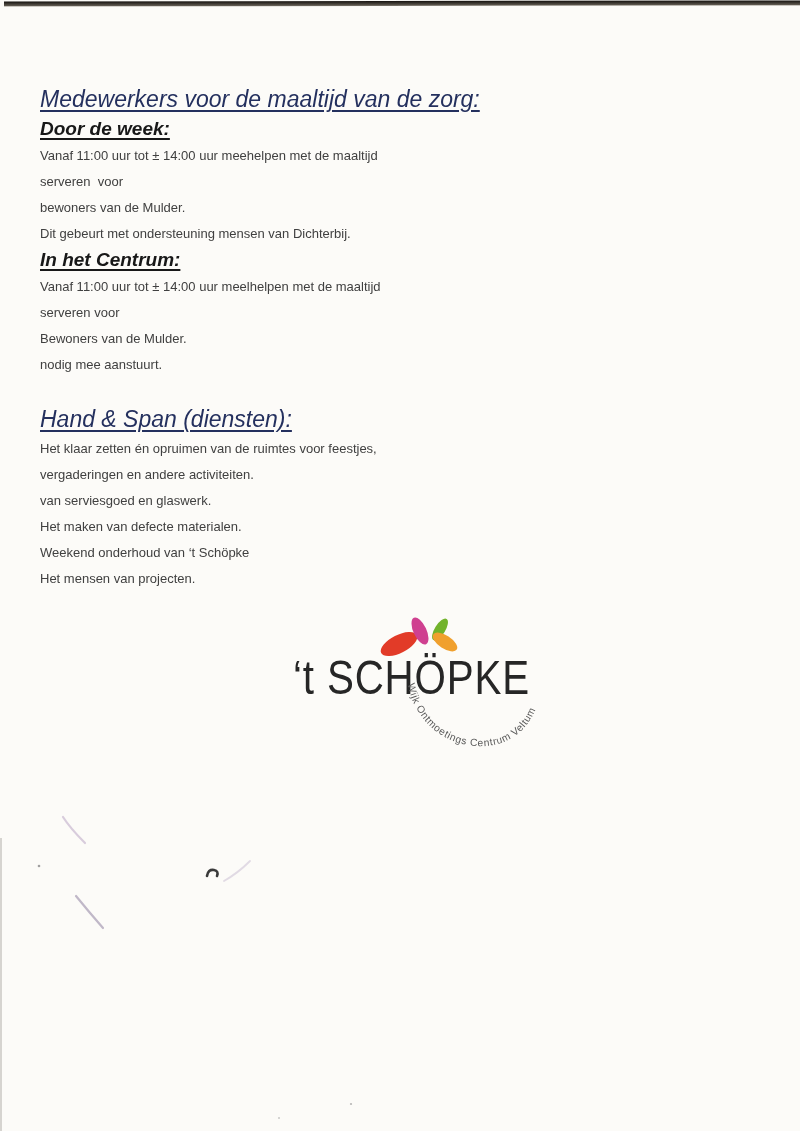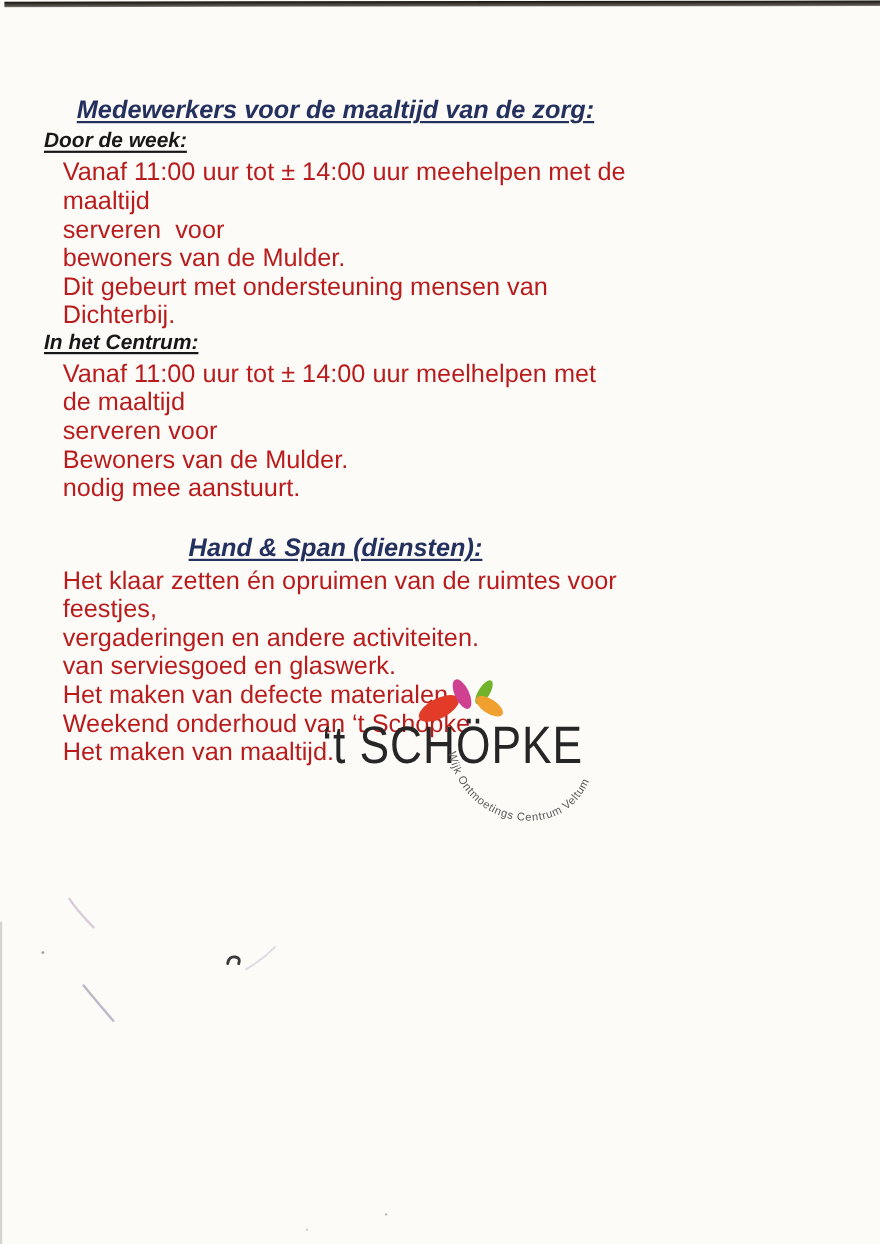--- a/index.html
+++ b/index.html
@@ -21,41 +21,40 @@
     position:absolute; left:0; top:838px; bottom:0; width:2px;
     background:#b7b4ae; opacity:.55;
   }
 
   .content {
     position:absolute; left:40px; top:84px; width:530px;
     color:#1d1d1d;
   }
   .h-main {
     font-family:"Liberation Sans", sans-serif;
-    font-style: italic; font-weight: bold;
+    font-style: italic; font-weight: normal;
     font-size: 23px; line-height: 30px;
     color:#24305e;
     text-decoration: underline;
     text-decoration-thickness: 2px;
     text-underline-offset: 3px;
     margin-bottom: 2px;
-    text-align: center;
   }
   .h-sub {
     font-style: italic; font-weight: bold;
     font-size: 19px; line-height: 25px;
     color:#181818;
     text-decoration: underline;
     text-decoration-thickness: 2px;
     text-underline-offset: 3px;
     margin-bottom: 2px;
   }
   .line {
-    font-size: 23px; line-height: 26px;
-    white-space: pre-wrap; color:#b91c1c;margin-left:17px;
+    font-size: 13px; line-height: 26px;
+    white-space: pre-wrap; color:#404040;
   }
   .sec-gap-1 { margin-top: 26px; }
   .sec-gap-2 { margin-top: 27px; }
 
   .logo {
     position:absolute; left:280px; top:596px; width:285px; height:165px;
   }
   .logo svg { display:block; width:100%; height:100%; }
 
   .marks { position:absolute; left:0; top:0; width:800px; height:1131px; pointer-events:none; }
@@ -84,21 +83,21 @@
     <div class="line">Bewoners van de Mulder.</div>
     <div class="line">nodig mee aanstuurt.</div>
 
     <div class="h-main sec-gap-1">Hand &amp; Span (diensten):</div>
     <div class="line">Het klaar zetten én opruimen van de ruimtes voor feestjes,</div>
     <div class="line">vergaderingen en andere activiteiten.</div>
     <div class="line">van serviesgoed en glaswerk.</div>
 
     <div class="line">Het maken van defecte materialen.</div>
     <div class="line">Weekend onderhoud van ‘t Schöpke</div>
-    <div class="line">Het maken van maaltijd.</div>
+    <div class="line">Het mensen van projecten.</div>
   </div>
 
   <div class="logo">
     <svg viewBox="288 596 285 165" xmlns="http://www.w3.org/2000/svg">
 
       <g>
         <ellipse cx="407" cy="644" rx="20" ry="9" transform="rotate(-27 407 644)" fill="#e23b28"></ellipse>
         <ellipse cx="428" cy="631" rx="14.5" ry="6.5" transform="rotate(65 428 631)" fill="#cf4090"></ellipse>
         <ellipse cx="448" cy="629.5" rx="12.5" ry="5.2" transform="rotate(-58 448 629.5)" fill="#72b32c"></ellipse>
         <ellipse cx="453" cy="642" rx="14" ry="6.5" transform="rotate(33 453 642)" fill="#f0a02e"></ellipse>

